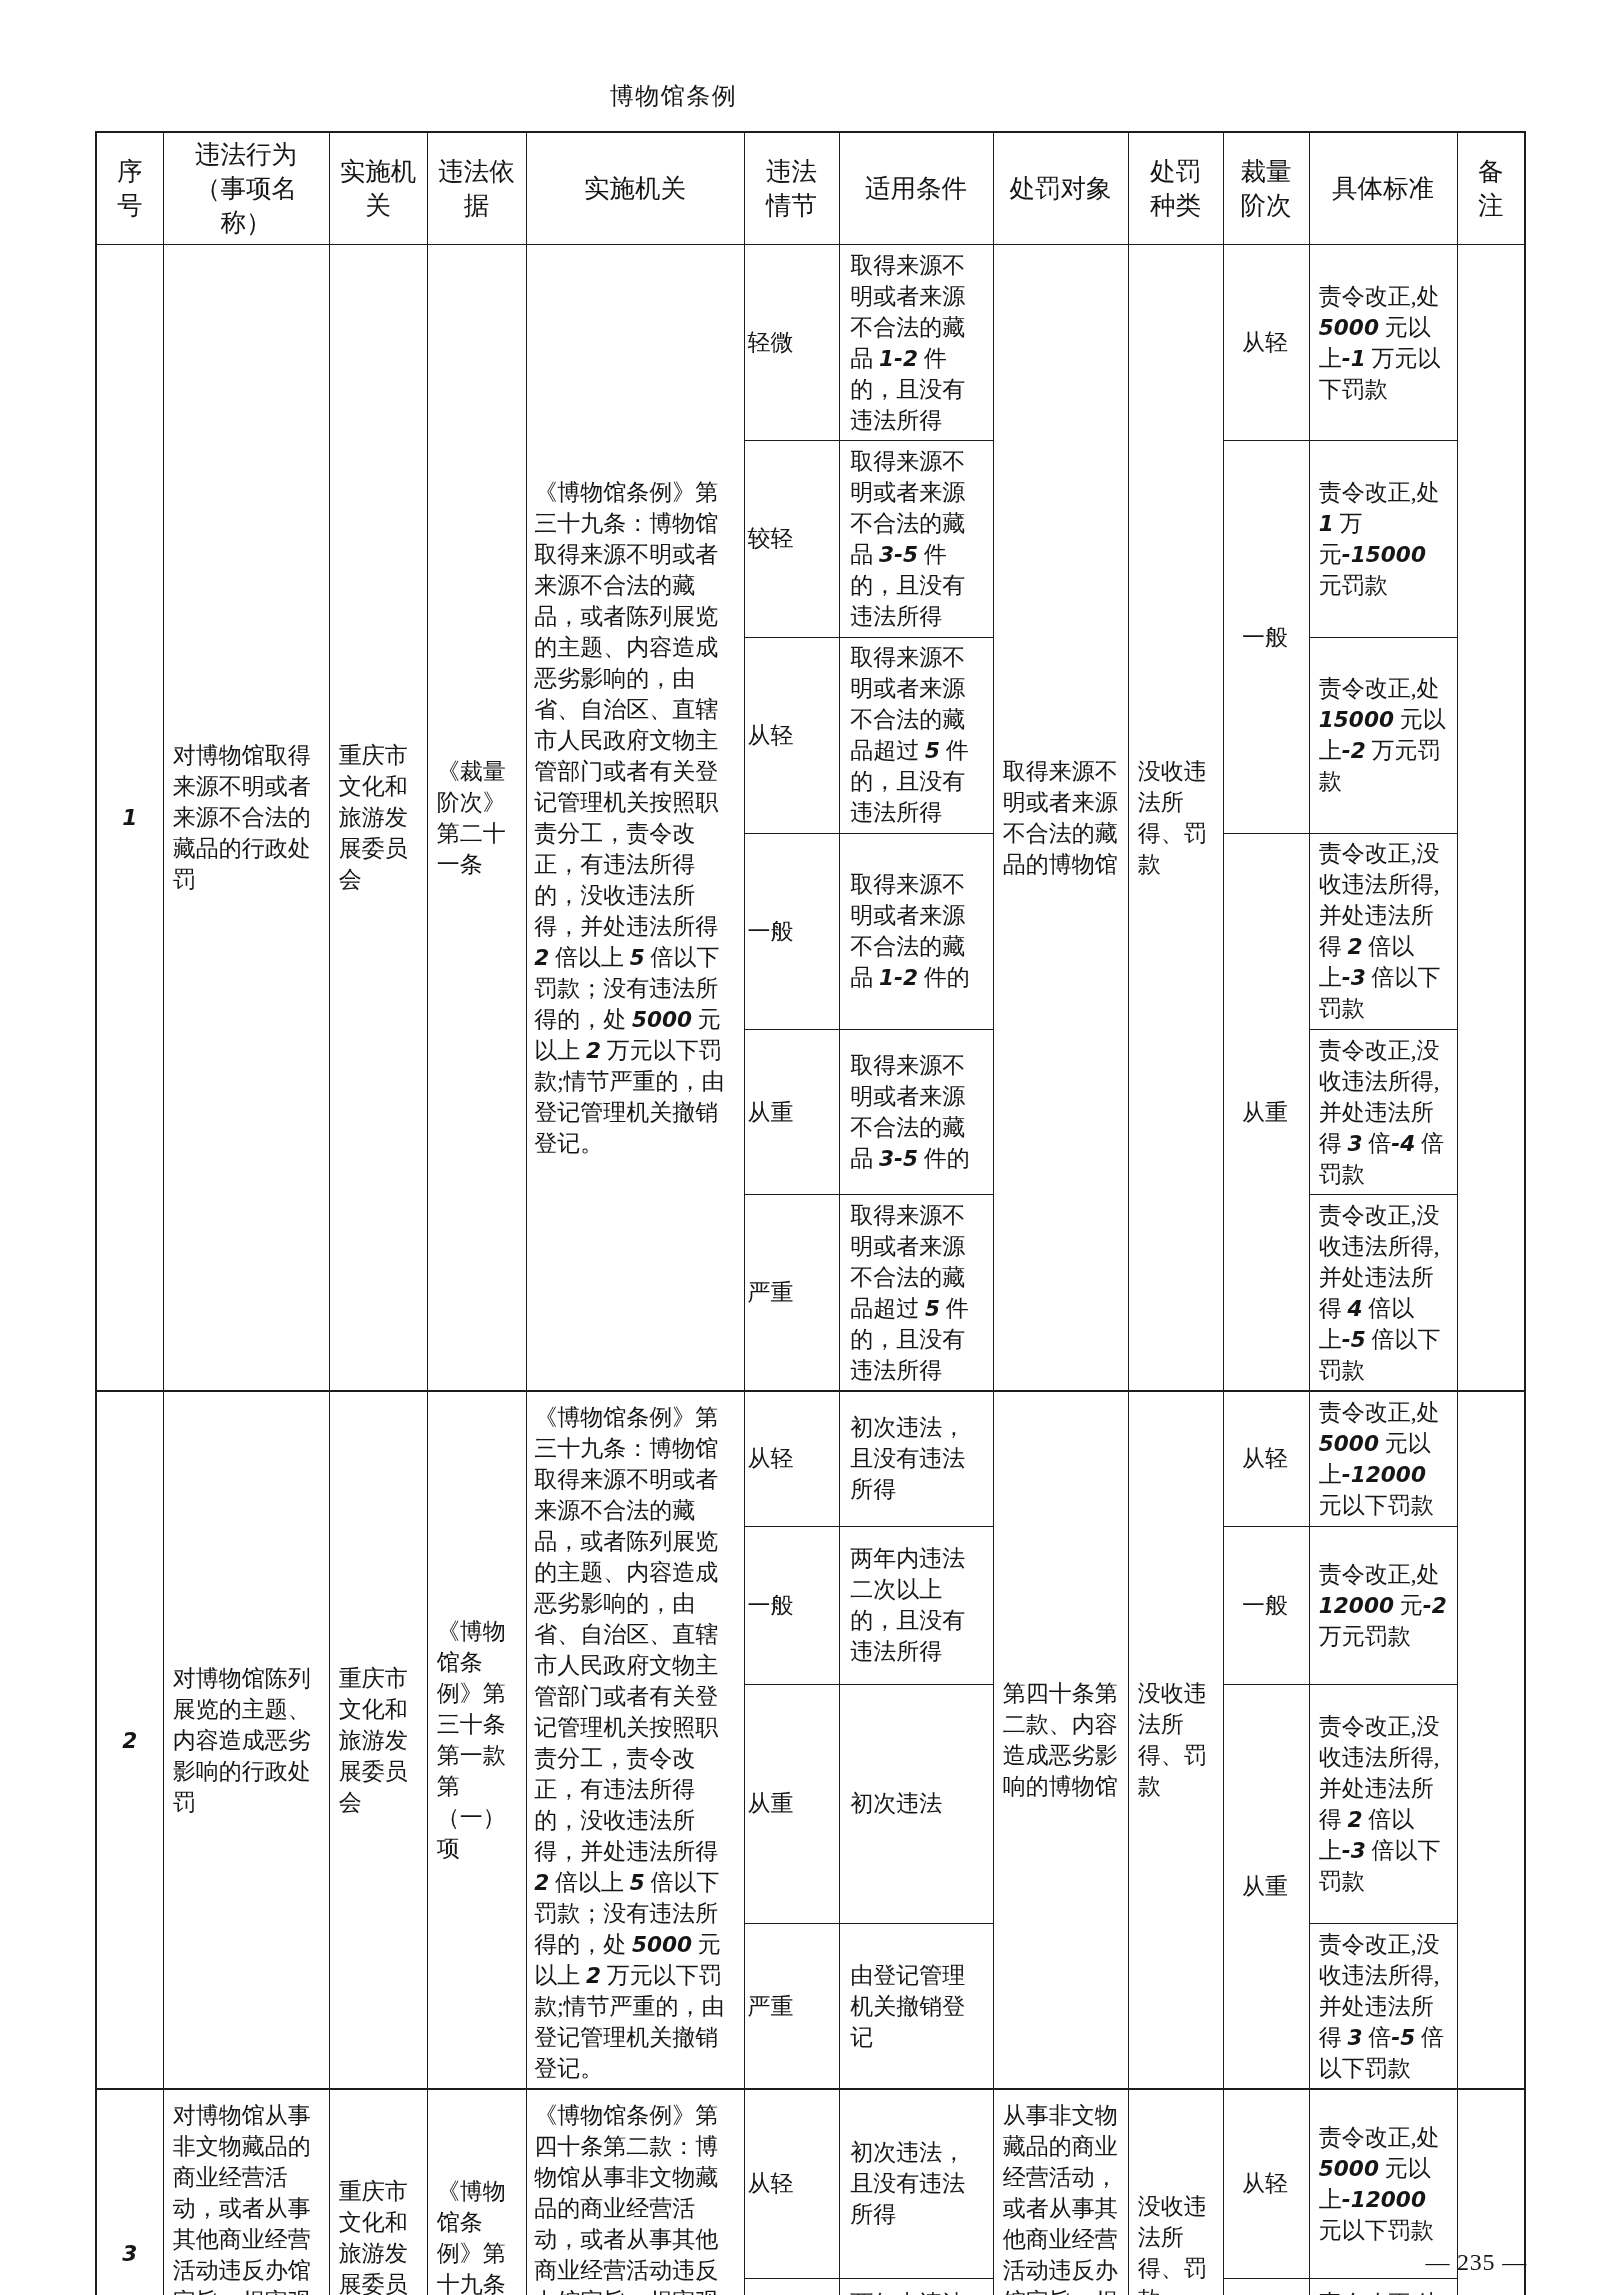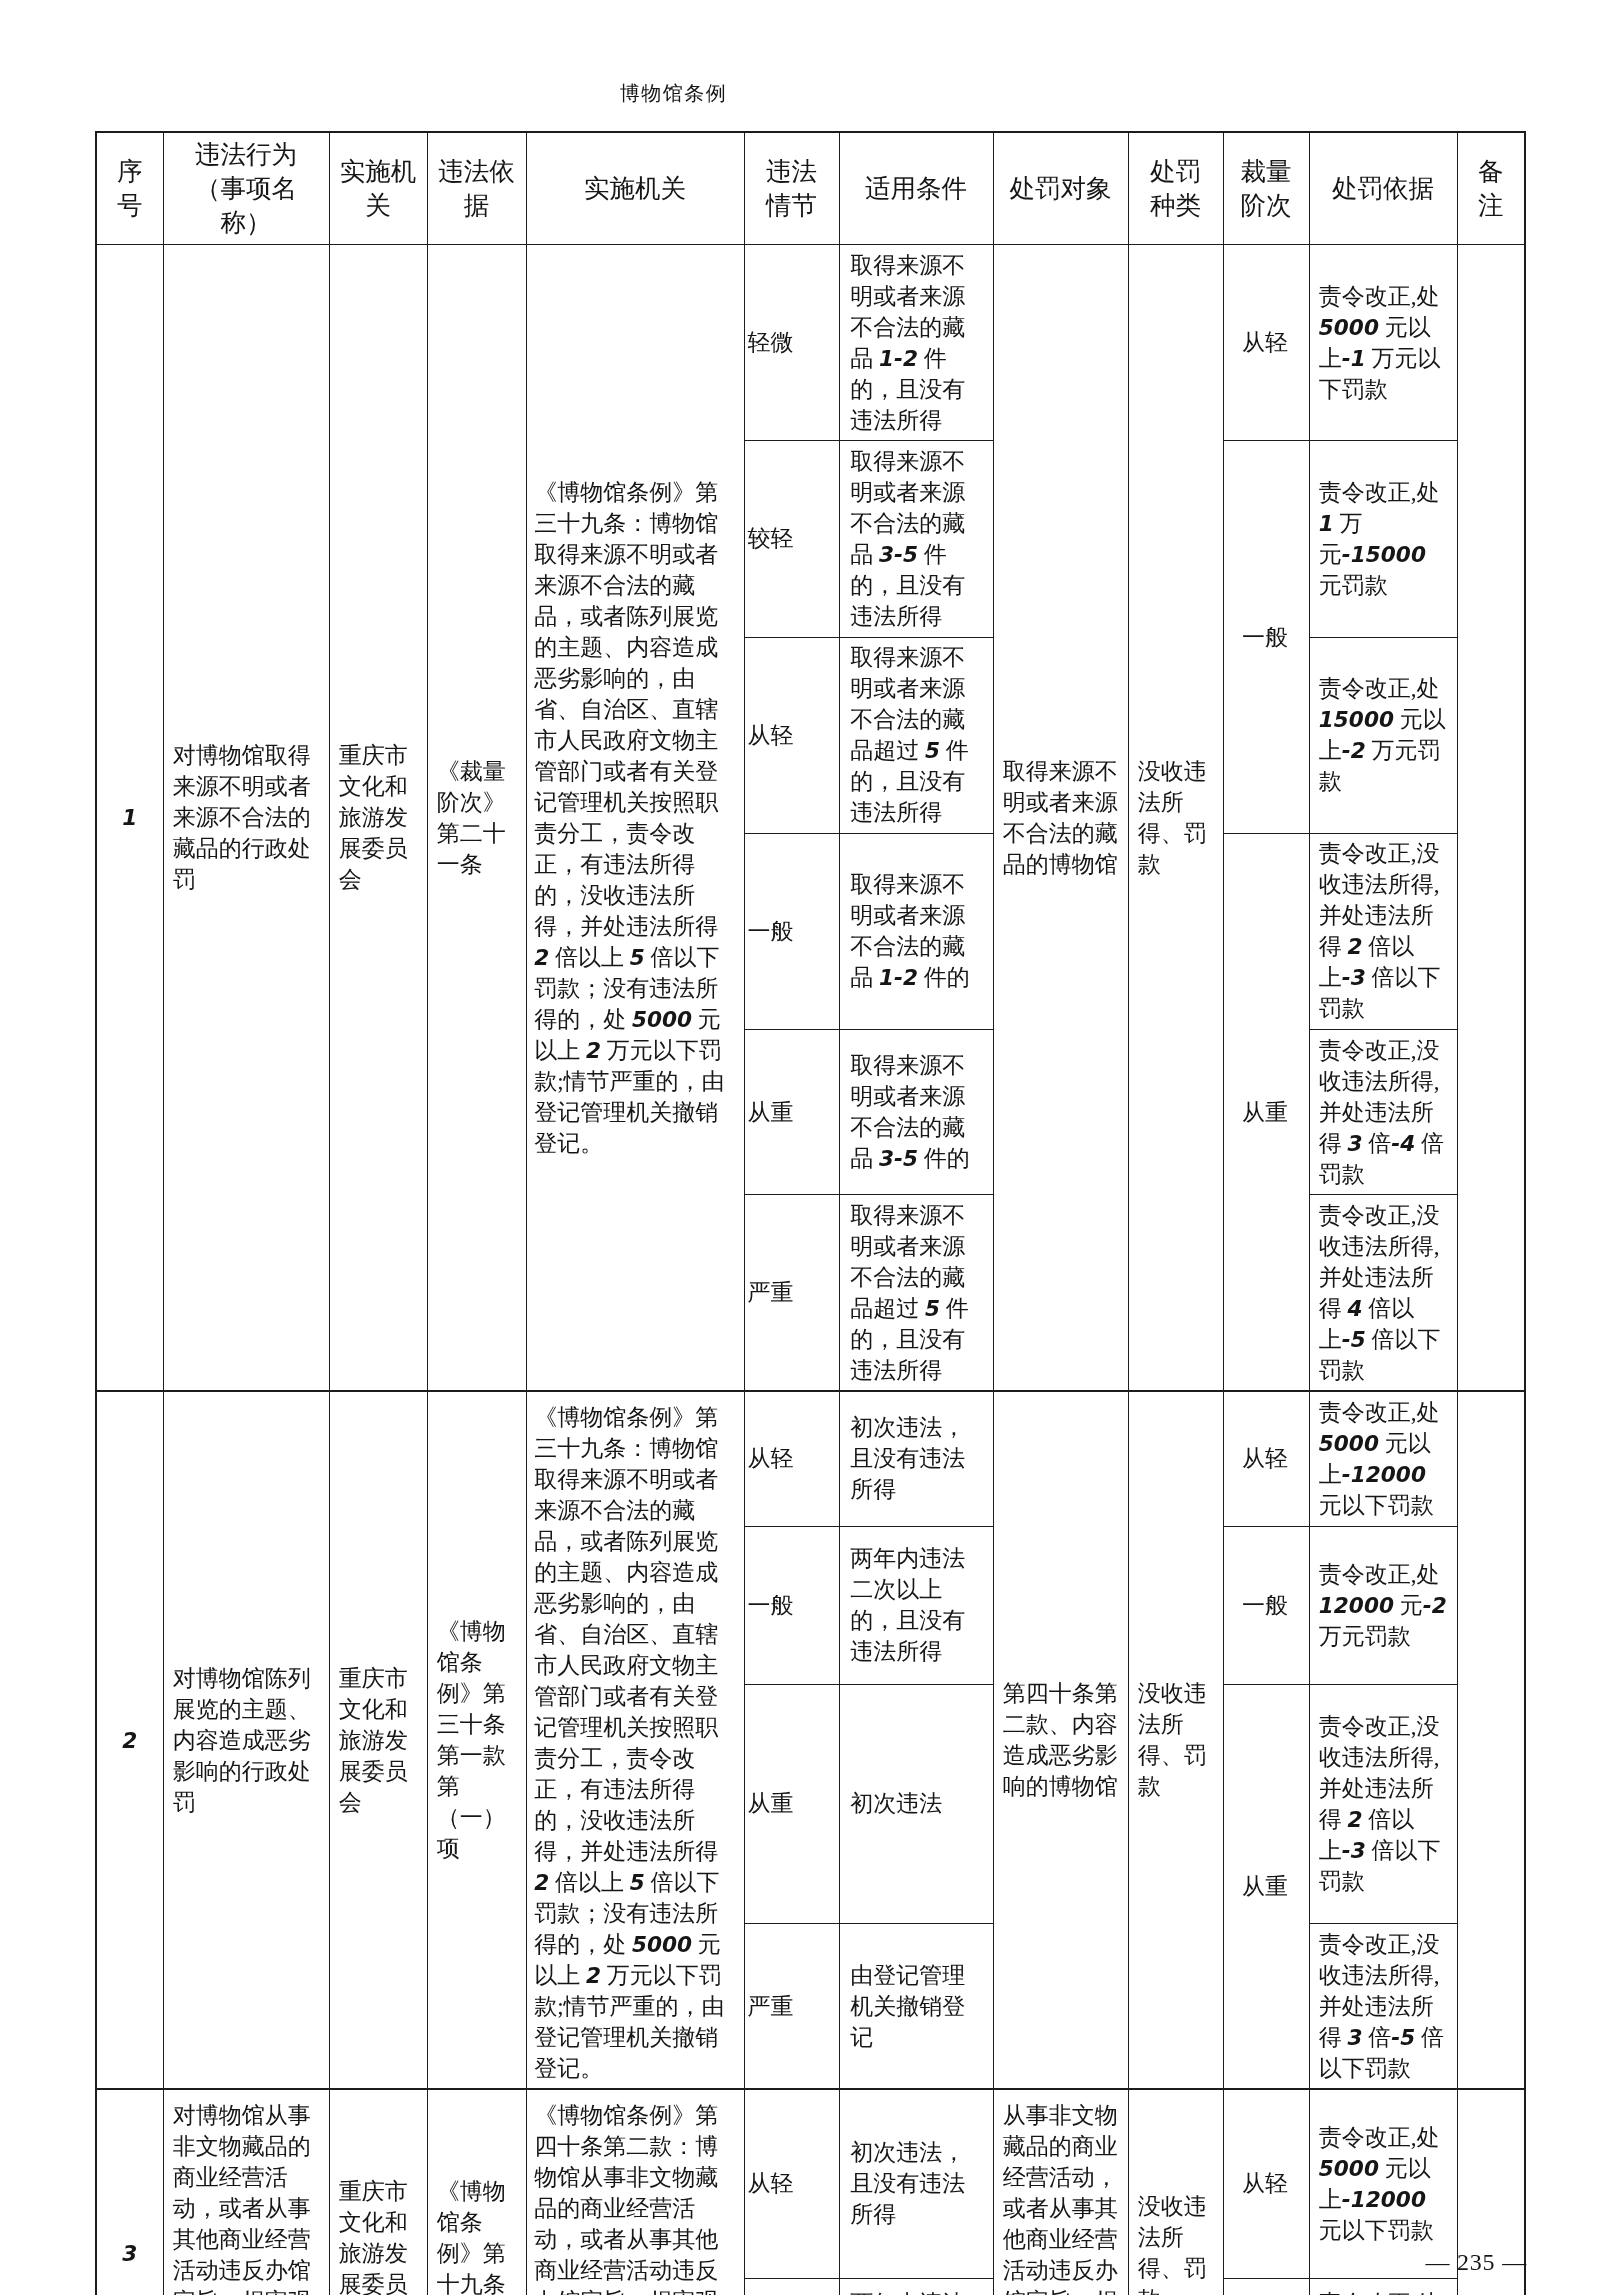--- a/index.html
+++ b/index.html
@@ -2,21 +2,21 @@
 <html style="font-size:12.3px"><head>
 <meta charset="utf-8">
 <style>
   html,body { margin:0; padding:0; }
   body {
     width:1623px; height:2295px; position:relative; background:#ffffff;
     font-family:"Liberation Serif","DejaVu Serif",serif; color:#161616;
   }
   .page-title {
     position:absolute; top:80px; left:0; width:1347px;
-    text-align:center; font-size:20px; letter-spacing:1.5px;
+    text-align:center; font-size:24px; letter-spacing:1.5px;
   }
   table.main {
     position:absolute; left:95px; top:131px; width:1429px;
     border-collapse:collapse; table-layout:fixed;
     border:2.3px solid #1c1c1c;
   }
   th,td {
     border:1.5px solid #1c1c1c; overflow:hidden;
     font-weight:normal; vertical-align:middle;
   }
@@ -62,21 +62,21 @@
     <th>序号</th>
     <th>违法行为（事项名称）</th>
     <th>实施机关</th>
     <th>违法依据</th>
     <th>实施机关</th>
     <th>违法情节</th>
     <th>适用条件</th>
     <th>处罚对象</th>
     <th>处罚种类</th>
     <th>裁量阶次</th>
-    <th>处罚依据</th>
+    <th>具体标准</th>
     <th>备注</th>
   </tr>
 
   <tr style="height:189px">
     <td rowspan="6" class="c-seq"><span class="num">1</span></td>
     <td rowspan="6">对博物馆取得来源不明或者来源不合法的藏品的行政处罚</td>
     <td rowspan="6">重庆市文化和旅游发展委员会</td>
     <td rowspan="6">《裁量阶次》第二十一条</td>
     <td rowspan="6" class="c-pbasis">《博物馆条例》第三十九条：博物馆取得来源不明或者来源不合法的藏品，或者陈列展览的主题、内容造成恶劣影响的，由省、自治区、直辖市人民政府文物主管部门或者有关登记管理机关按照职责分工，责令改正，有违法所得的，没收违法所得，并处违法所得 <span class="num">2</span> 倍以上 <span class="num">5</span> 倍以下罚款；没有违法所得的，处 <span class="num">5000</span> 元以上 <span class="num">2</span> 万元以下罚款;情节严重的，由登记管理机关撤销登记。</td>
     <td class="c-circ">轻微</td>

